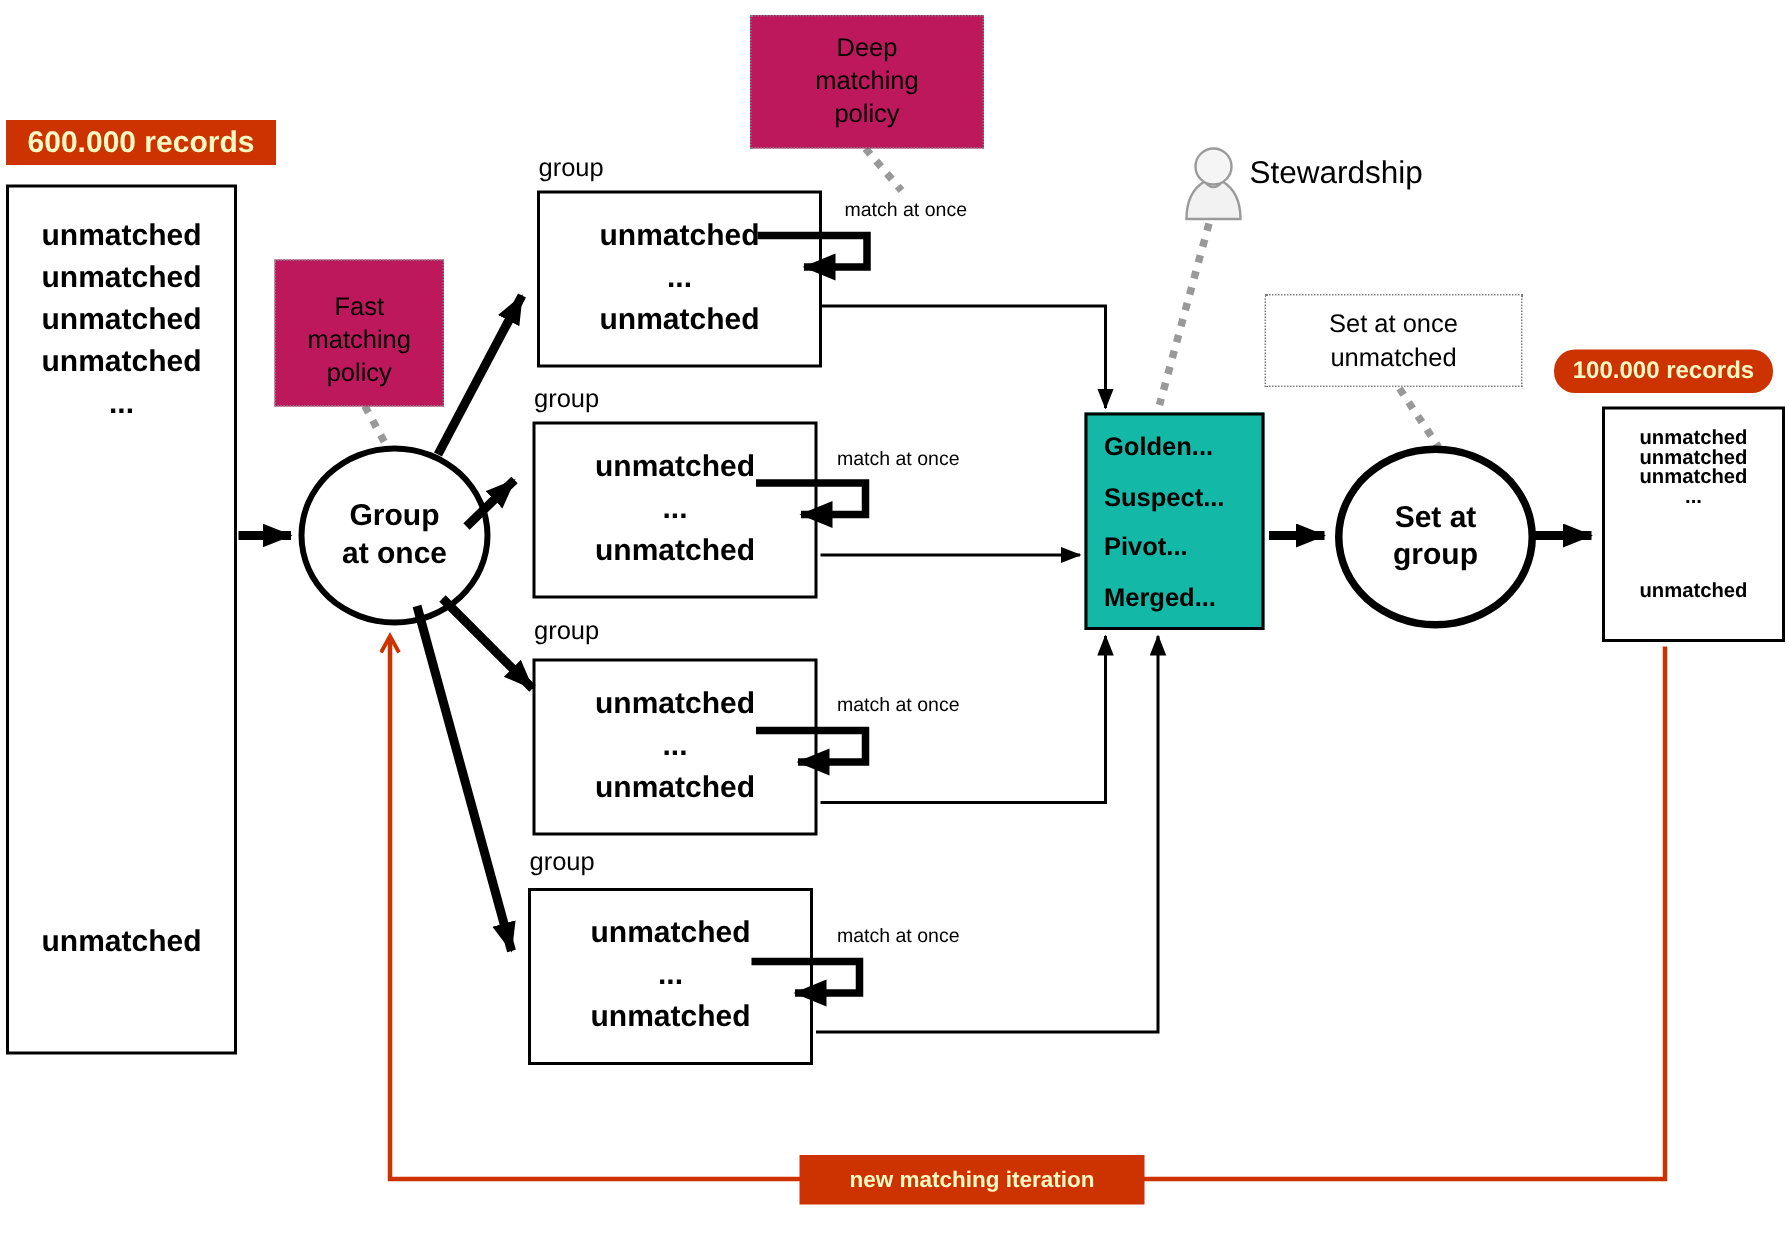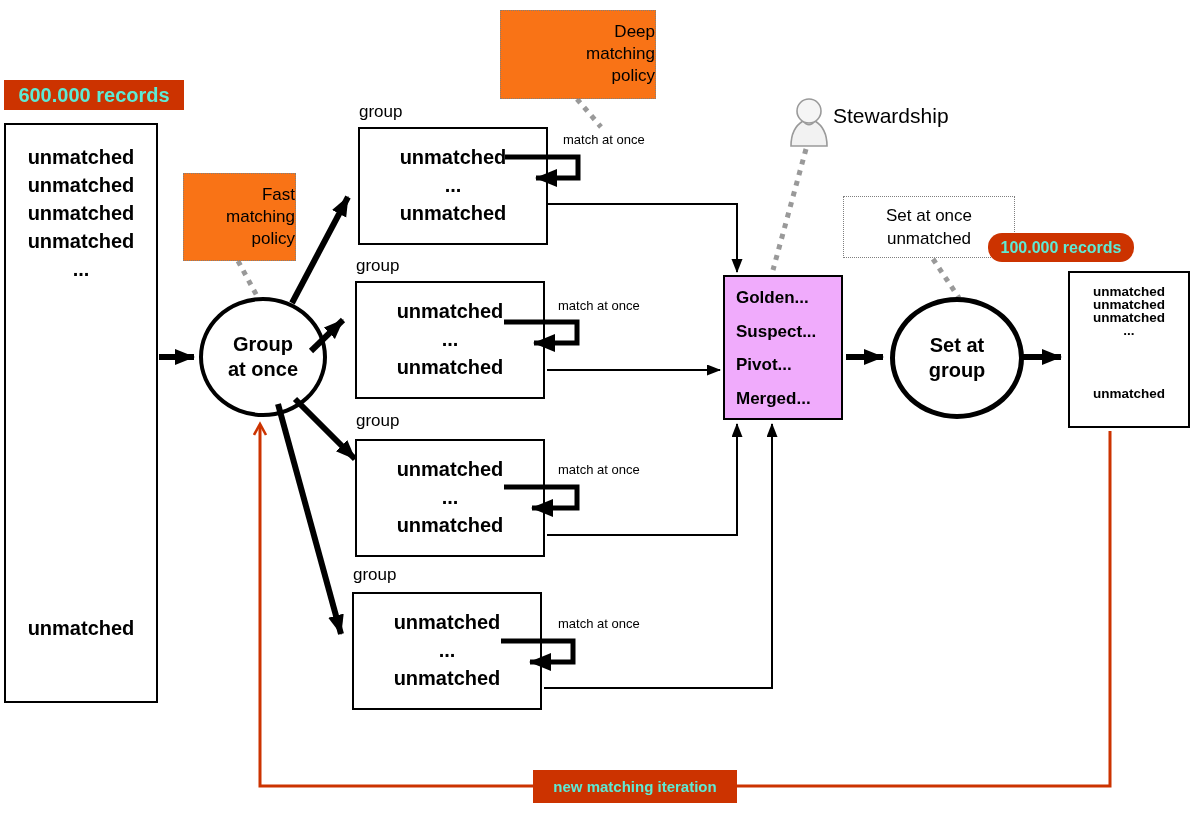--- a/index.html
+++ b/index.html
@@ -8,45 +8,45 @@
     font-family:"Liberation Sans",sans-serif;color:#000;
   }
   .abs{position:absolute;}
   .preline{white-space:pre-line;}
   svg.layer{position:absolute;left:0;top:0;width:1193px;height:824px;pointer-events:none;}
   #svg-under{z-index:0;}
   .widgets{position:absolute;left:0;top:0;width:1193px;height:824px;z-index:1;}
   #svg-over{z-index:2;}
 
   .banner{
-    background:#cc3300;color:#5eead4;font-weight:bold;text-align:left;
+    background:#cc3300;color:#fef9c3;font-weight:bold;text-align:left;
     display:flex;align-items:center;justify-content:center;
   }
   .records-box{
     background:#fff;border:2px solid #000;text-align:center;font-weight:bold;
   }
   .policy-note{
-    background:#f97316;border:1px dotted #7f7f7f;text-align:right;
+    background:#be185d;border:1px dotted #7f7f7f;text-align:center;
     font-size:17px;line-height:22px;
   }
   .group-box{
     background:#fff;border:2px solid #000;width:186px;height:114px;
     text-align:center;font-weight:bold;font-size:20px;line-height:28px;
     box-sizing:content-box;padding-top:0;
   }
   .group-box .rows{padding-top:14px;}
   .group-title{font-size:17px;line-height:20px;}
   .match-label{font-size:13px;line-height:20px;}
   .circle-node{
     background:#fff;border:4px solid #000;border-radius:50%;
     display:flex;align-items:center;justify-content:center;text-align:center;
     font-size:20px;font-weight:bold;line-height:25px;
   }
   .master-box{
-    background:#f0abfc;border:2px solid #000;font-weight:bold;font-size:17px;
+    background:#14b8a6;border:2px solid #000;font-weight:bold;font-size:17px;
     line-height:33.5px;padding:4px 0 0 11px;box-sizing:border-box;
   }
   .small-note{
     background:#fff;border:1px dotted #7f7f7f;text-align:center;
     font-size:17px;line-height:23px;padding-top:7px;box-sizing:border-box;
   }
 </style>
 </head>
 <body>
 
@@ -80,21 +80,21 @@
     <div class="abs banner" style="left:4px;top:80px;width:180px;height:30px;font-size:20px;">600.000 records</div>
     <div class="abs records-box" style="left:4px;top:123px;width:150px;height:576px;font-size:20px;line-height:28px;">
       <div class="preline" style="padding-top:18px;">unmatched
 unmatched
 unmatched
 unmatched
 ...</div>
       <div class="abs" style="left:0;right:0;bottom:59px;">unmatched</div>
     </div>
 
-    <div class="abs policy-note preline" style="left:183px;top:173px;width:111px;height:76px;padding-top:10px;">Fast
+    <div class="abs policy-note preline" style="left:183px;top:173px;width:111px;height:76px;padding-top:20px;">Fast
 matching
 policy</div>
 
     <div class="abs policy-note preline" style="left:500px;top:10px;width:154px;height:77px;padding-top:10px;">Deep
 matching
 policy</div>
 
     <div class="abs circle-node preline" style="left:199px;top:297px;width:120px;height:112px;">Group
 at once</div>
 
@@ -136,30 +136,30 @@
 Merged...</div>
 
     <div class="abs" style="left:833px;top:104px;font-size:21px;">Stewardship</div>
 
     <div class="abs small-note preline" style="left:843px;top:196px;width:172px;height:62px;">Set at once
 unmatched</div>
 
     <div class="abs circle-node preline" style="left:890px;top:297px;width:124px;height:112px;border-width:5px;">Set at
 group</div>
 
-    <div class="abs banner" style="left:988px;top:233px;width:146px;height:29px;font-size:16px;border-radius:14px;">100.000 records</div>
+    <div class="abs banner" style="left:1036px;top:233px;width:146px;height:29px;font-size:16px;border-radius:14px;">100.000 records</div>
     <div class="abs records-box" style="left:1068px;top:271px;width:118px;height:153px;font-size:13.5px;line-height:13px;">
       <div class="preline" style="padding-top:12px;">unmatched
 unmatched
 unmatched
 ...</div>
       <div class="abs" style="left:0;right:0;bottom:26px;">unmatched</div>
     </div>
 
-    <div class="abs banner" style="left:533px;top:770px;width:204px;height:33px;font-size:15px;">new matching iteration</div>
+    <div class="abs banner" style="left:533px;top:770px;width:230px;height:33px;font-size:15px;">new matching iteration</div>
   </div>
 
   <svg id="svg-over" class="layer" viewBox="0 0 1193 824">
     <defs>
       <marker id="arrBig" markerUnits="userSpaceOnUse" markerWidth="24" markerHeight="19" refX="19" refY="8" orient="auto">
         <path d="M0,0 L20,8 L0,16 Z" fill="#000"></path>
       </marker>
       <marker id="arrLoop" markerUnits="userSpaceOnUse" markerWidth="26" markerHeight="21" refX="21" refY="9" orient="auto">
         <path d="M0,0 L22,9 L0,18 Z" fill="#000"></path>
       </marker>

